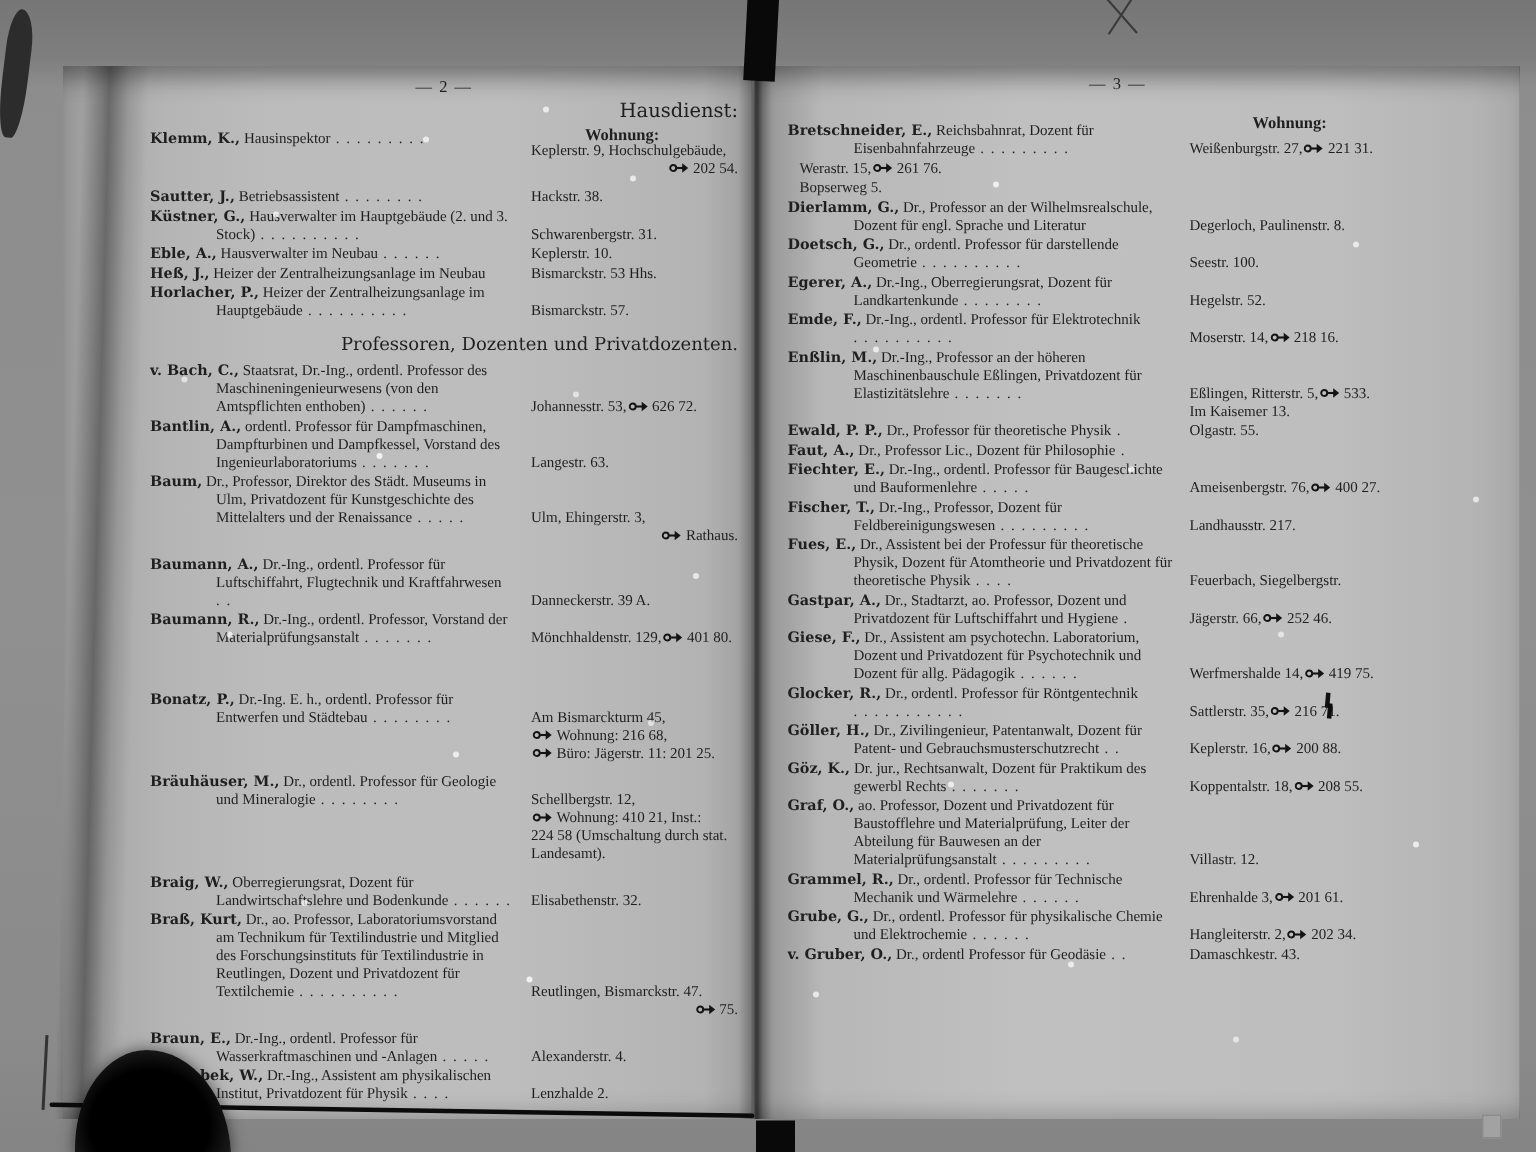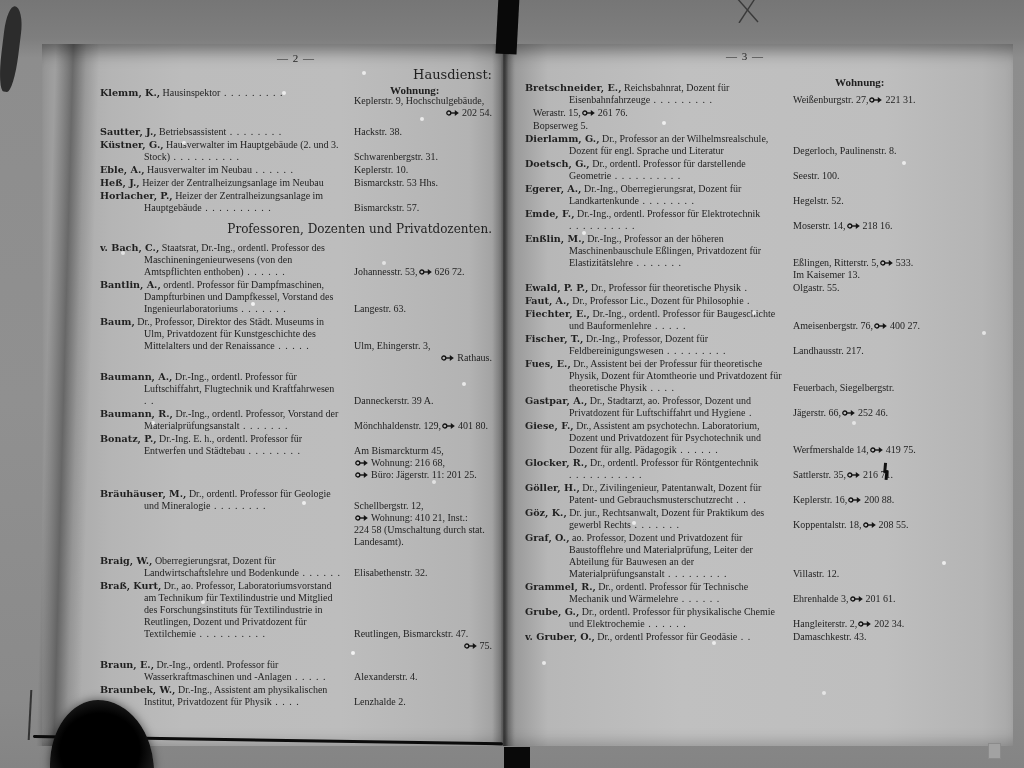--- a/index.html
+++ b/index.html
@@ -161,21 +161,21 @@
             <div class="etext"><span class="nm">Baumann, R.,</span><span> Dr.-Ing., ordentl. Professor, Vorstand der Materialprüfungsanstalt</span><span class="dots"> .  .  .  .  .  .  .</span></div>
             <div class="eaddr">
               <div class="al"><span>Mönchhaldenstr. 129,</span><span class="ph"><svg width="13" height="8" viewBox="0 0 13 8">
                     <circle cx="2.8" cy="4" r="2" fill="none" stroke="#141414" stroke-width="1.3"></circle>
                     <rect x="4.4" y="3.3" width="5.4" height="1.4" fill="#141414"></rect>
                     <path d="M8.8 0.9 L12.8 4 L8.8 7.1 Z" fill="#141414"></path>
                   </svg></span><span>401 80.</span></div>
             </div>
           </div>
           <div class="row">
-            <div class="etext" style="margin-bottom: 24px;"><span class="nm">Bonatz, P.,</span><span> Dr.-Ing. E. h., ordentl. Professor für Entwerfen und Städtebau</span><span class="dots"> .  .  .  .  .  .  .  .</span></div>
+            <div class="etext" style="margin-bottom: 24px; margin-top: 28px;"><span class="nm">Bonatz, P.,</span><span> Dr.-Ing. E. h., ordentl. Professor für Entwerfen und Städtebau</span><span class="dots"> .  .  .  .  .  .  .  .</span></div>
             <div class="eaddr">
               <div class="al"><span>Am Bismarckturm 45,</span></div>
               <div class="al"><span class="ph"><svg width="13" height="8" viewBox="0 0 13 8">
                     <circle cx="2.8" cy="4" r="2" fill="none" stroke="#141414" stroke-width="1.3"></circle>
                     <rect x="4.4" y="3.3" width="5.4" height="1.4" fill="#141414"></rect>
                     <path d="M8.8 0.9 L12.8 4 L8.8 7.1 Z" fill="#141414"></path>
                   </svg></span><span>Wohnung: 216 68,</span></div>
               <div class="al"><span class="ph"><svg width="13" height="8" viewBox="0 0 13 8">
                     <circle cx="2.8" cy="4" r="2" fill="none" stroke="#141414" stroke-width="1.3"></circle>
                     <rect x="4.4" y="3.3" width="5.4" height="1.4" fill="#141414"></rect>

